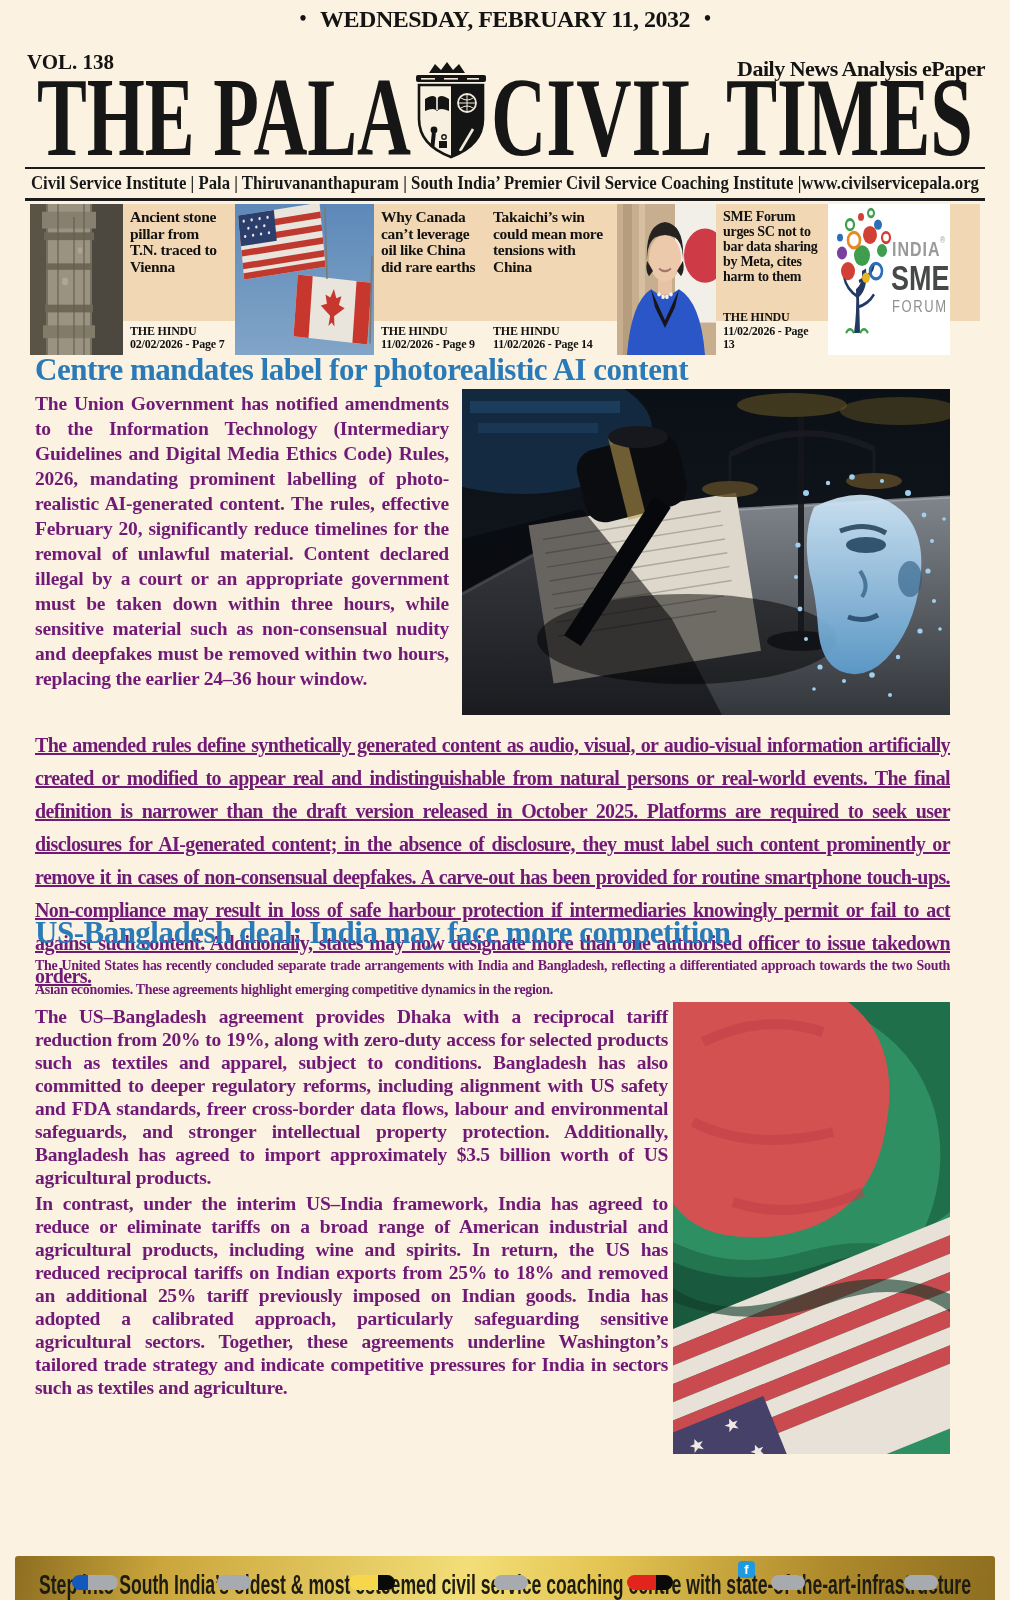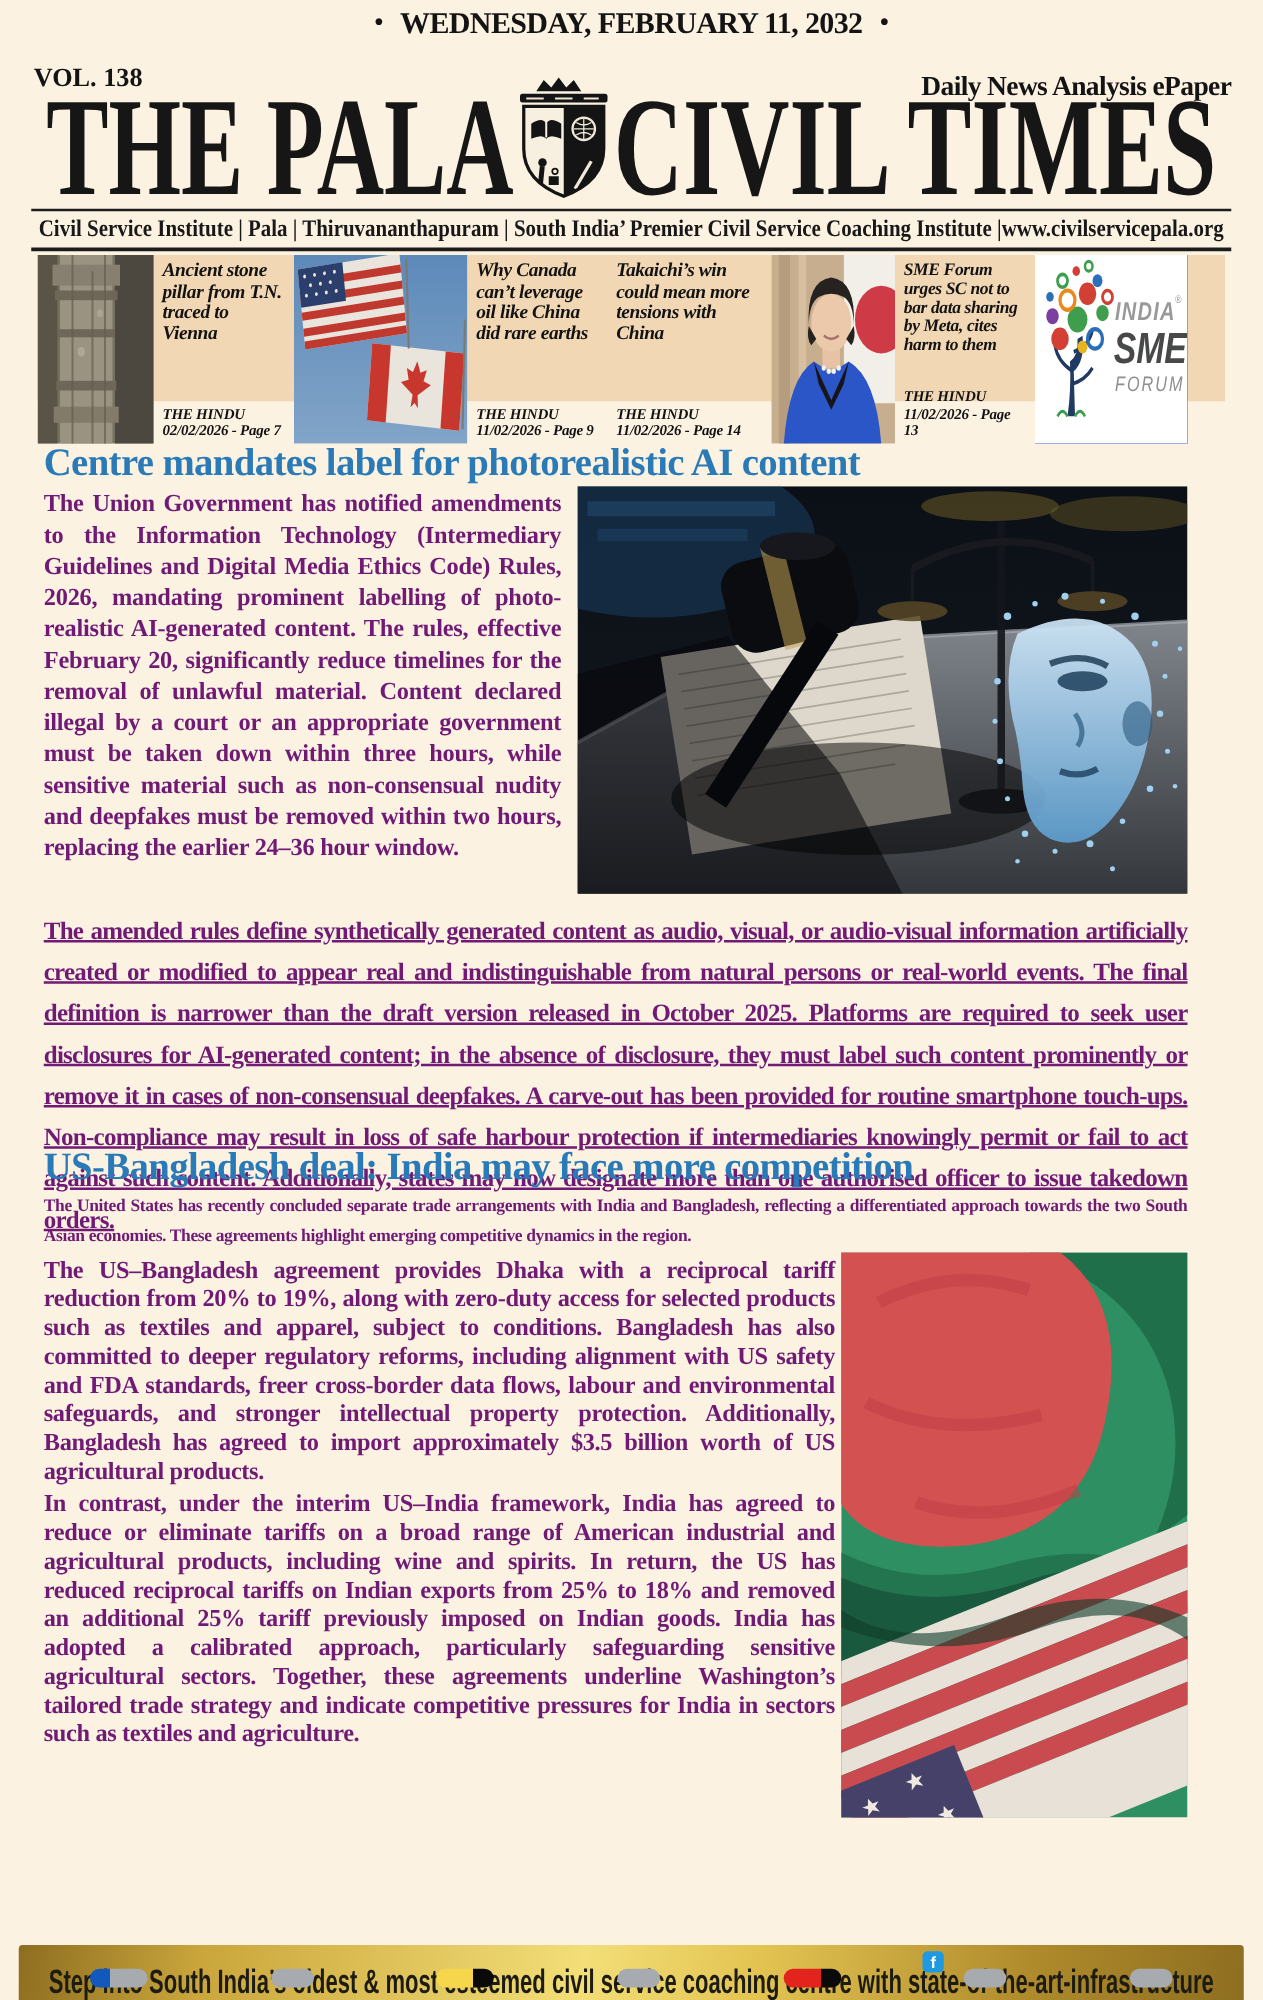--- a/index.html
+++ b/index.html
@@ -14,21 +14,21 @@
   .epaper{position:absolute;right:0;top:50px;font-weight:bold;font-size:22px;color:#141414;letter-spacing:-0.5px;}
   .masthead{display:flex;align-items:flex-end;justify-content:center;margin-top:26px;height:102px;}
   .masthead svg{display:block;}
   .mast-text{font-family:"Liberation Serif",serif;font-weight:bold;fill:#161616;}
   .tagline-wrap{margin-top:6px;border-top:2px solid #1c1c1c;border-bottom:3px solid #1c1c1c;padding:3px 0 4px;}
   .tagline-wrap svg{display:block;margin:0 auto;}
   .tag-text{font-family:"Liberation Serif",serif;font-weight:bold;fill:#181818;}
 
   
   #strip{position:absolute;top:204px;left:30px;width:950px;height:117px;background:#f1d7b4;display:flex;}
-  .cell{height:151px;overflow:hidden;flex:none;font-style:italic;}
+  .cell{height:151px;overflow:hidden;flex:none;}
   .cell.img svg{display:block;width:100%;height:100%;}
   .cell.txt{padding:5px 7px 4px;box-sizing:border-box;display:flex;flex-direction:column;}
   .card-head{font-weight:bold;font-size:15.5px;line-height:1.08;letter-spacing:-0.3px;color:#121212;}
   .card-head.small{font-size:14px;}
   .card-src{margin-top:auto;font-weight:bold;font-size:12px;line-height:1.1;color:#121212;letter-spacing:-0.2px;}
   .white{background:#1d4ed8;}
 
   
   .article{position:absolute;left:35px;width:915px;}
   #article1{top:333px;margin-top:20px;}

